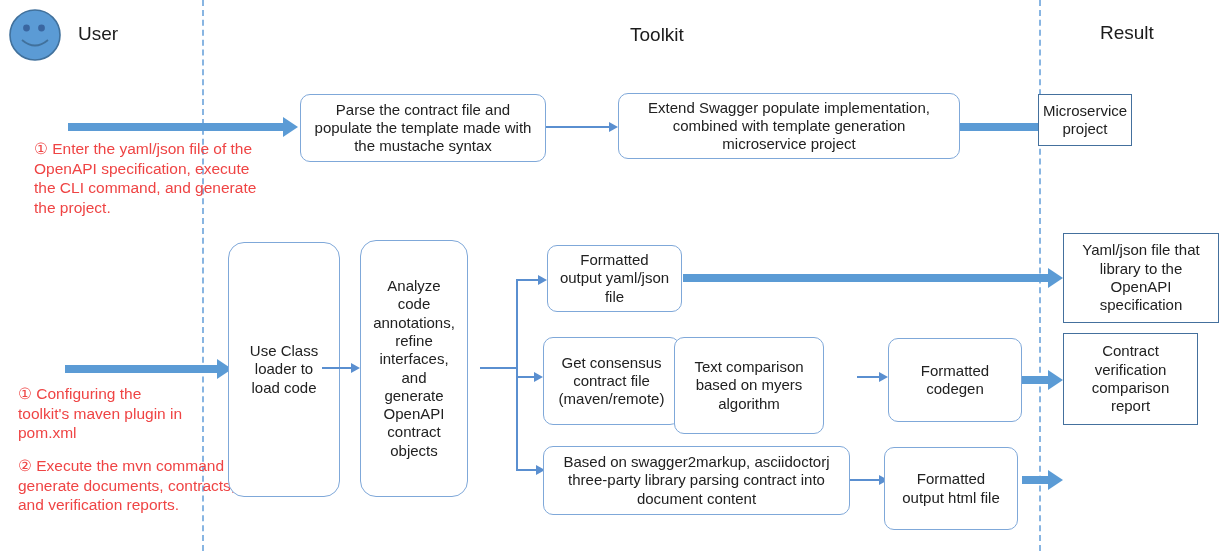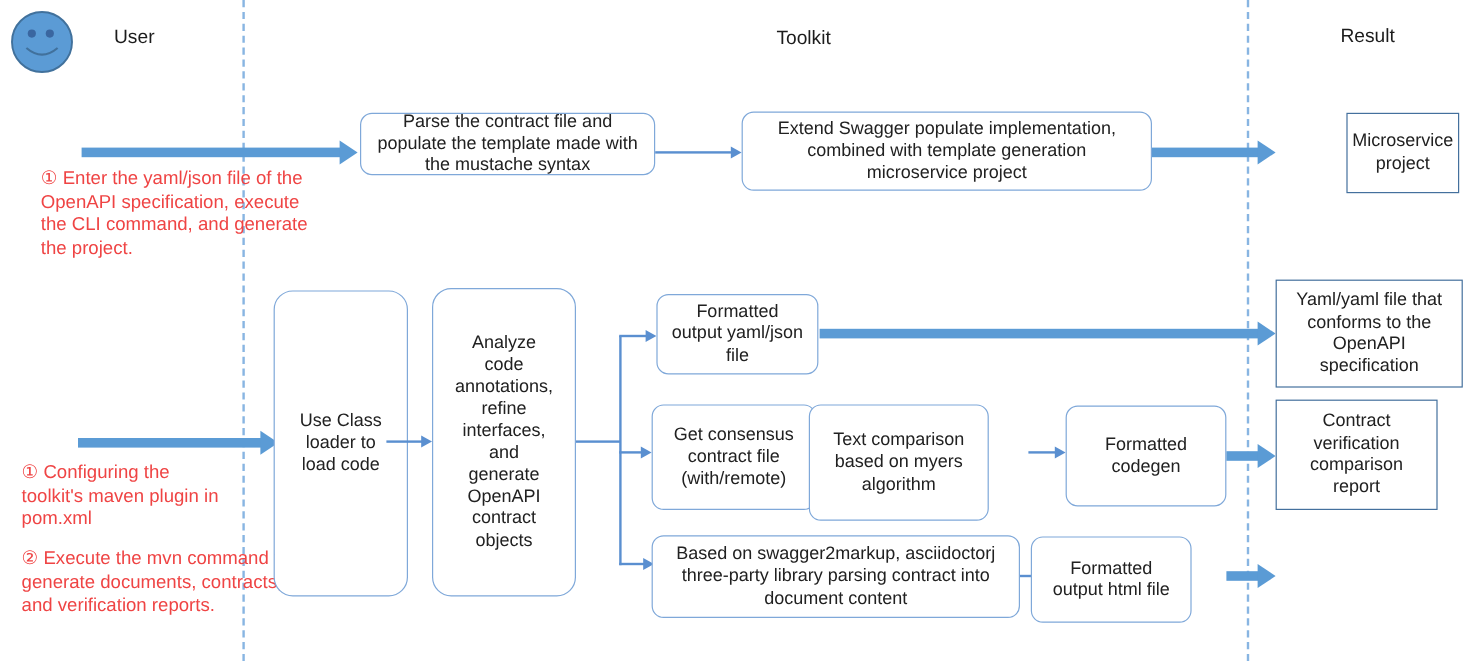--- a/index.html
+++ b/index.html
@@ -9,21 +9,21 @@
     --resborder:#44709d;
     --dash:#88b5e2;
     --ink:#212121;
   }
   html,body{margin:0;padding:0;background:#fff;}
   .canvas{
     position:relative;width:1227px;height:551px;background:#fff;overflow:hidden;
     font-family:"Liberation Sans", sans-serif;color:var(--ink);
   }
   .vdash{position:absolute;top:0;height:551px;width:0;border-left:2px dashed var(--dash);}
-  .lane-title{position:absolute;font-size:16px;color:#1c1c1c;white-space:nowrap;margin-left:17px;}
+  .lane-title{position:absolute;font-size:19px;color:#1c1c1c;white-space:nowrap;}
   .icon{position:absolute;left:8px;top:8px;width:54px;height:54px;}
   .note{position:absolute;font-size:15.5px;line-height:1.26;color:#ef4444;}
   .note + .note{}
   .node{
     position:absolute;display:flex;align-items:center;justify-content:center;
     text-align:center;font-size:15px;line-height:1.22;color:var(--ink);
     border:1.6px solid var(--boxborder);border-radius:10px;background:#fff;
     padding:2px 10px;box-sizing:border-box;
   }
   .node.tall{border-radius:16px;}
@@ -57,50 +57,50 @@
       <path d="M14 32 Q27 43 40 32" fill="none" stroke="#41719c" stroke-width="1.8"></path>
     </svg>
   </div>
   <div class="lane-title" style="left:78px;top:23px">User</div>
   <div class="lane-title" style="left:630px;top:24px">Toolkit</div>
   <div class="lane-title" style="left:1100px;top:22px">Result</div>
 
   <div class="tarrow" style="left:68px;top:117px;width:230px"></div>
   <div class="note" style="left:34px;top:139px;width:240px">① Enter the yaml/json file of the OpenAPI specification, execute the CLI command, and generate the project.</div>
 
-  <div class="node" style="left:300px;top:94px;width:246px;height:52px">Parse the contract file and populate the template made with the mustache syntax</div>
+  <div class="node" style="left:300px;top:94px;width:246px;height:68px">Parse the contract file and populate the template made with the mustache syntax</div>
   <div class="larrow" style="left:546px;top:121px;width:72px"></div>
   <div class="node" style="left:618px;top:93px;width:342px;height:66px">Extend Swagger populate implementation, combined with template generation microservice project</div>
   <div class="tarrow" style="left:960px;top:117px;width:103px"></div>
-  <div class="node res" style="left:1122px;top:94px;width:94px;height:67px">Microservice project</div>
+  <div class="node res" style="left:1038px;top:94px;width:94px;height:52px">Microservice project</div>
 
   <div class="tarrow" style="left:65px;top:359px;width:167px"></div>
   <div class="note" style="left:18px;top:384px;width:178px">① Configuring the toolkit's maven plugin in pom.xml</div>
   <div class="note" style="left:18px;top:456px;width:238px">② Execute the mvn command to generate documents, contracts, and verification reports.</div>
 
   <div class="node tall" style="left:228px;top:242px;width:112px;height:255px">Use Class loader to load code</div>
   <div class="larrow" style="left:322px;top:362px;width:38px"></div>
-  <div class="node tall" style="left:360px;top:240px;width:120px;height:257px;padding:2px 15px">Analyze code annotations, refine interfaces, and generate OpenAPI contract objects</div>
+  <div class="node tall" style="left:360px;top:240px;width:108px;height:257px;padding:2px 15px">Analyze code annotations, refine interfaces, and generate OpenAPI contract objects</div>
 
   <div class="hline" style="left:480px;top:367px;width:37px"></div>
   <div class="vline" style="left:516px;top:280px;height:191px"></div>
   <div class="larrow" style="left:516px;top:274px;width:31px"></div>
   <div class="larrow" style="left:516px;top:371px;width:27px"></div>
   <div class="larrow" style="left:516px;top:464px;width:29px"></div>
 
   <div class="node" style="left:547px;top:245px;width:135px;height:67px">Formatted output yaml/json file</div>
   <div class="tarrow" style="left:683px;top:268px;width:380px"></div>
-  <div class="node res" style="left:1063px;top:233px;width:156px;height:90px">Yaml/yaml file that conforms to the OpenAPI specification</div>
+  <div class="node res" style="left:1063px;top:233px;width:156px;height:90px">Yaml/json file that library to the OpenAPI specification</div>
 
-  <div class="node" style="left:543px;top:337px;width:137px;height:88px">Get consensus contract file (with/remote)</div>
+  <div class="node" style="left:543px;top:337px;width:137px;height:88px">Get consensus contract file (maven/remote)</div>
   <div class="larrow" style="left:680px;top:371px;width:27px"></div>
   <div class="node" style="left:674px;top:337px;width:150px;height:97px">Text comparison based on myers algorithm</div>
   <div class="larrow" style="left:857px;top:371px;width:31px"></div>
   <div class="node" style="left:888px;top:338px;width:134px;height:84px">Formatted codegen</div>
   <div class="tarrow" style="left:1022px;top:370px;width:41px"></div>
   <div class="node res" style="left:1063px;top:333px;width:135px;height:92px">Contract verification comparison report</div>
 
   <div class="node" style="left:543px;top:446px;width:307px;height:69px">Based on swagger2markup, asciidoctorj three-party library parsing contract into document content</div>
   <div class="larrow" style="left:850px;top:474px;width:38px"></div>
-  <div class="node" style="left:859px;top:447px;width:134px;height:72px">Formatted output html file</div>
+  <div class="node" style="left:884px;top:447px;width:134px;height:83px">Formatted output html file</div>
   <div class="tarrow" style="left:1022px;top:470px;width:41px"></div>
 
 </div>
 
 </body></html>

